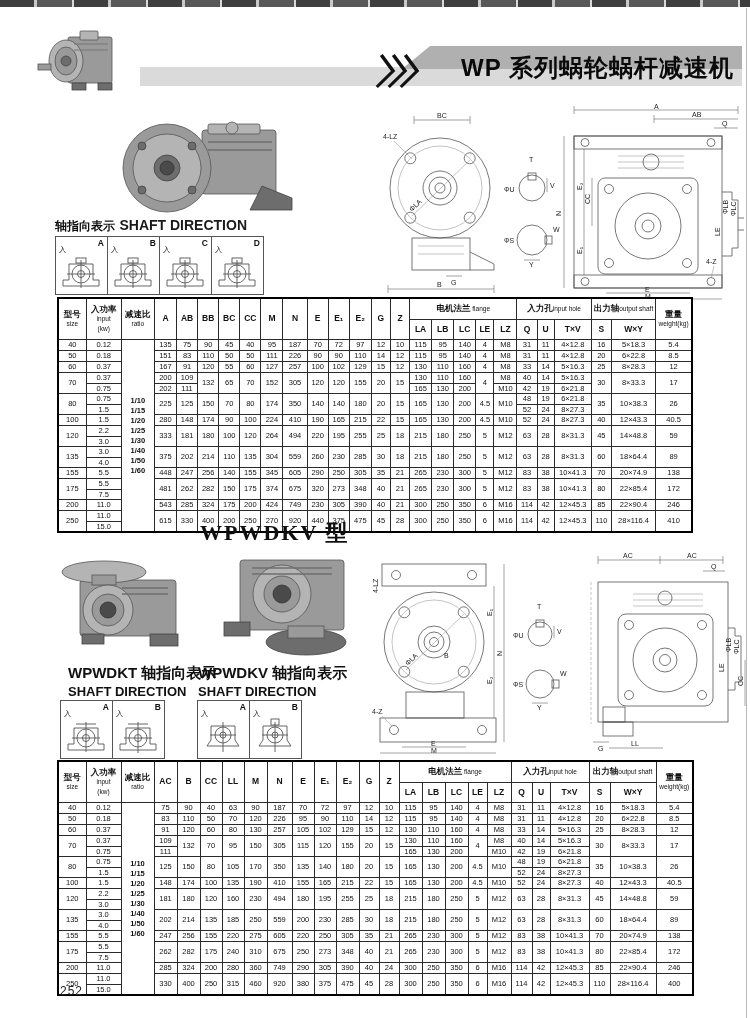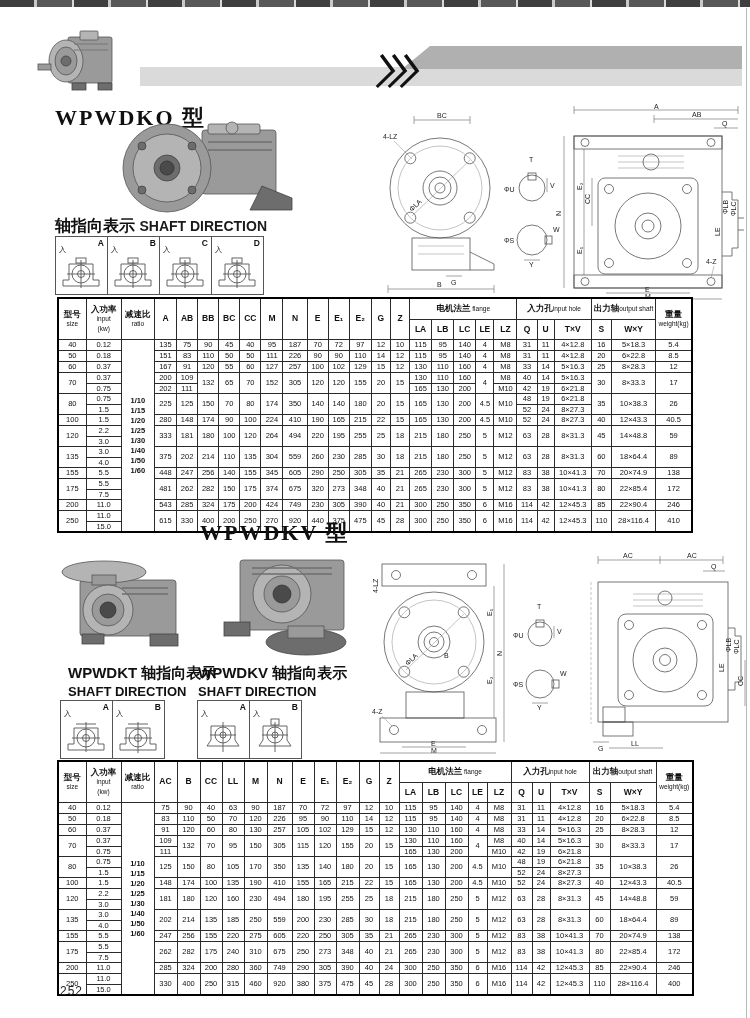--- a/index.html
+++ b/index.html
@@ -22,21 +22,21 @@
         letter-spacing:2px;color:#101010;position:absolute;}
   .h-ko{left:55px;top:103px;}
   .h-kt{left:58px;top:518px;}
   .h-kv{left:200px;top:518px;}
 
   .photo-ko{position:absolute;left:112px;top:118px;width:185px;height:96px;}
   .photo-kt{position:absolute;left:52px;top:548px;width:148px;height:108px;}
   .photo-kv{position:absolute;left:204px;top:544px;width:168px;height:114px;}
 
   .sd1{position:absolute;left:55px;top:216px;white-space:nowrap;}
-  .sd1 .zh{font-size:16px;font-weight:bold;}
+  .sd1 .zh{font-size:12px;font-weight:bold;}
   .sd1 .en{font-size:14px;font-weight:bold;color:#1a1a1a;}
   .sd2{position:absolute;top:664px;white-space:nowrap;}
   .sd2 .zh{font-size:15px;font-weight:bold;display:block;}
   .sd2 .en{font-size:13px;font-weight:bold;display:block;margin-top:1px;}
   .sd2.kt{left:60px;margin-left:8px;} .sd2.kv{left:198px;}
 
   .dstrip{position:absolute;display:flex;}
   .dstrip1{left:55px;top:236px;}
   .dstrip-kt{left:60px;top:700px;}
   .dstrip-kv{left:197px;top:700px;}
@@ -98,22 +98,22 @@
   </svg>
   <div class="band-light"></div>
   <div class="band-dark"></div>
   <svg class="chevrons" viewBox="0 0 48 42">
     <g fill="none" stroke="#111" stroke-width="3.4" transform="skewX(-8)">
       <path d="M8 5 L22 21 L8 37"></path>
         <path d="M20 5 L34 21 L20 37"></path>
         <path d="M32 5 L46 21 L32 37"></path>
     </g>
   </svg>
-
-  <div class="serif-h h-ko">WPWDKO 型</div>
+  <div class="title">WP 系列蜗轮蜗杆减速机</div>
+
 
   <svg class="photo-ko" viewBox="0 0 185 96">
     <rect class="gm" x="90" y="12" width="74" height="64" rx="3"></rect>
     <rect class="gl" x="96" y="6" width="52" height="10" rx="2"></rect>
     <circle class="gl" cx="120" cy="10" r="6"></circle>
     <polygon class="gd" points="150,68 180,80 180,92 138,92"></polygon>
     <circle class="gm" cx="55" cy="50" r="44"></circle>
     <circle class="gl" cx="55" cy="50" r="34"></circle>
     <circle class="gd" cx="55" cy="50" r="13"></circle>
     <circle class="gx" cx="55" cy="50" r="7"></circle>

